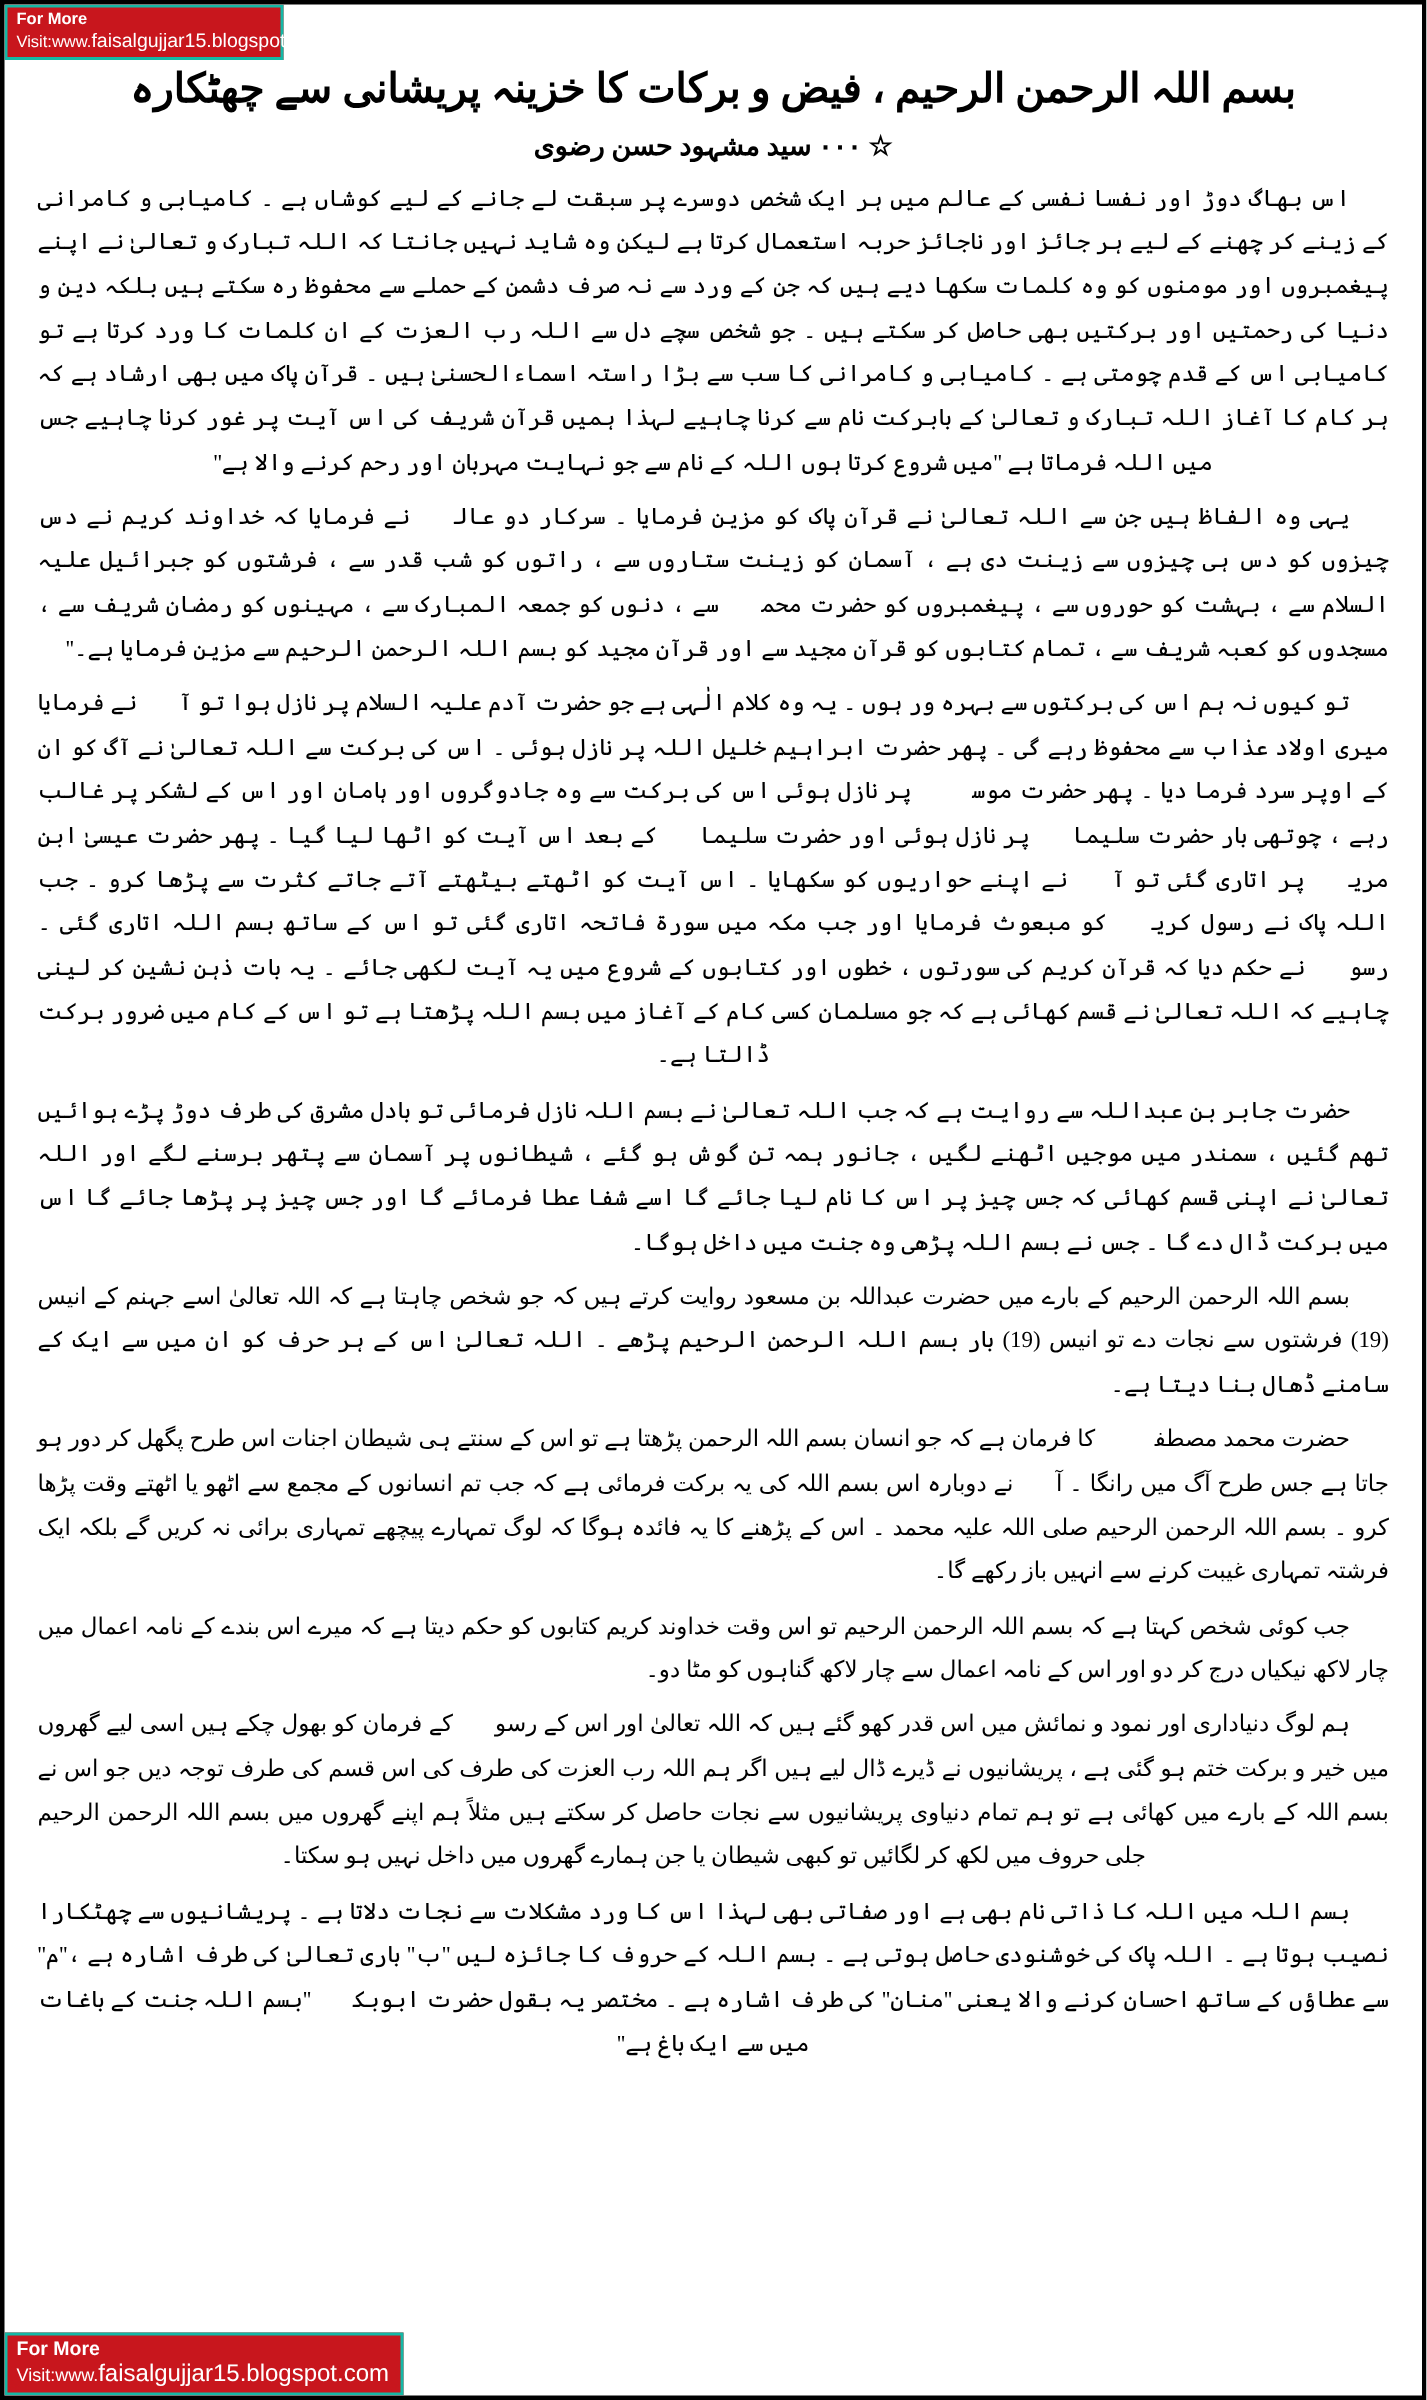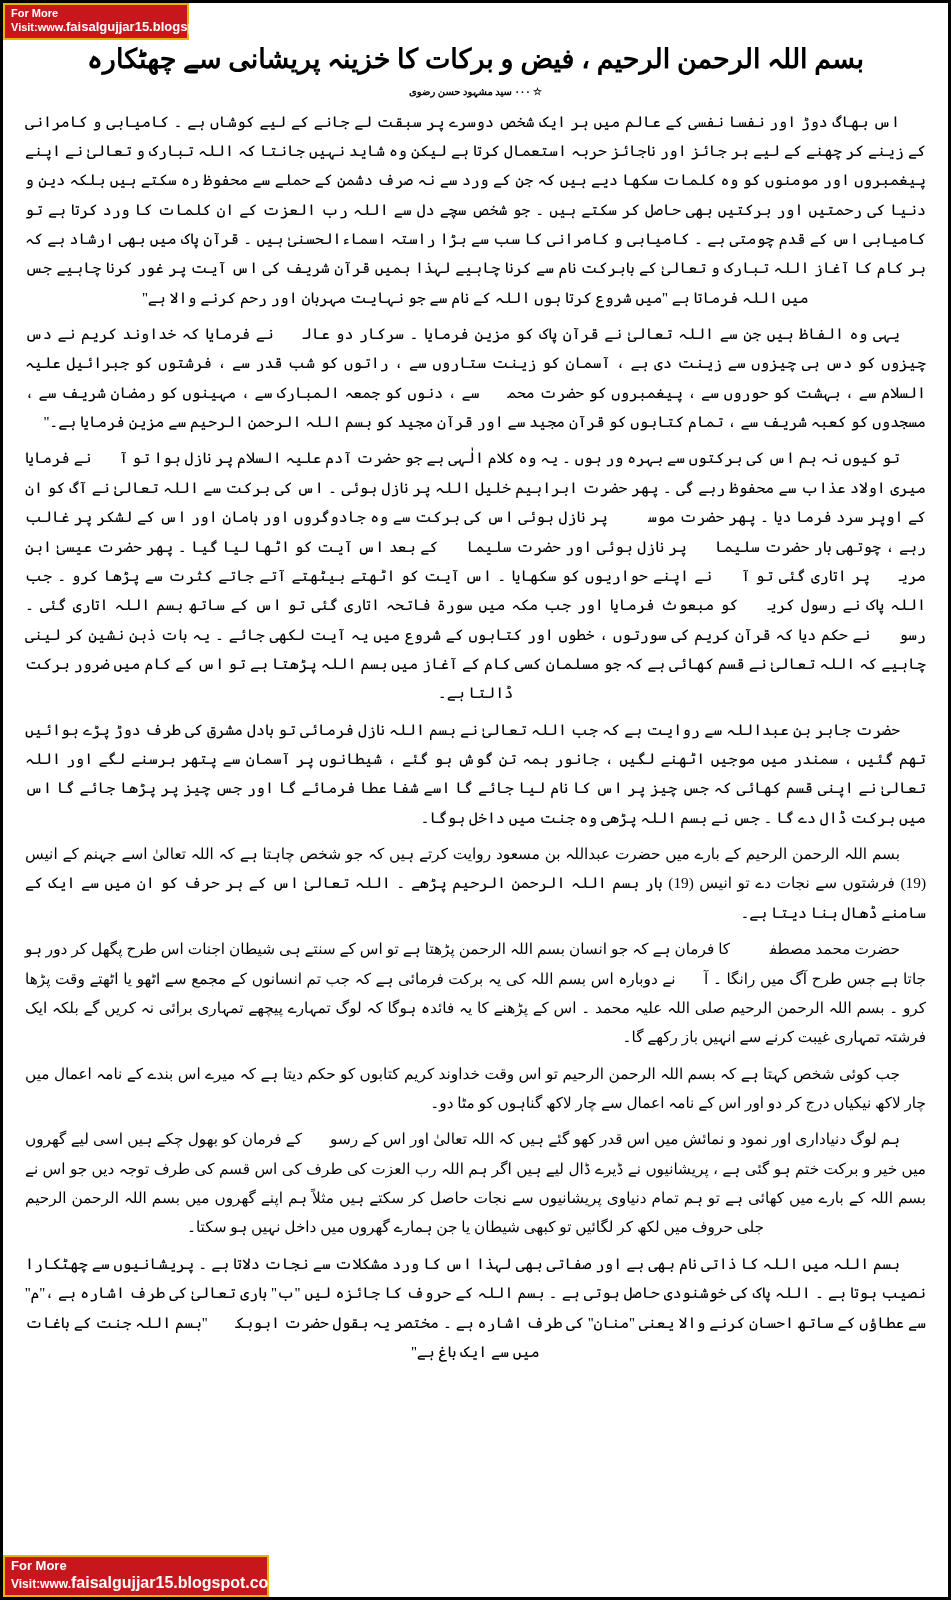--- a/index.html
+++ b/index.html
@@ -16,21 +16,21 @@
     height: 1600px;
     background: #ffffff;
     box-sizing: border-box;
     border: 3px solid #000000;
     overflow: hidden;
   }
   .banner {
     position: absolute;
     background: #c8161d;
     color: #ffffff;
-    border: 2px solid #eab308;
+    border: 2px solid #14b8a6;
     padding: 2px 6px 3px 6px;
     line-height: 1.15;
   }
   .banner-top {
     left: 0;
     top: 0;
     width: 170px;
   }
   .banner-bottom {
     left: 0;
@@ -39,21 +39,21 @@
   }
   .banner .more {
     font-family: "Liberation Sans", sans-serif;
     font-size: 11px;
     font-weight: bold;
     display: block;
   }
   .banner .visit {
     font-family: "Liberation Sans", sans-serif;
     font-size: 11px;
-    font-weight: bold;
+    font-weight: normal;
     display: block;
     white-space: nowrap;
   }
   .banner .visit .url {
     font-size: 13px;
     color: #ffffff;
   }
   .banner-bottom .more { font-size: 13px; }
   .banner-bottom .visit { font-size: 12px; }
   .banner-bottom .visit .url { font-size: 16px; }
@@ -71,21 +71,21 @@
   .title {
     text-align: center;
     font-size: 27px;
     font-weight: bold;
     line-height: 1.5;
     margin: 18px 40px 6px 40px;
     color: #000000;
   }
   .byline {
     text-align: center;
-    font-size: 10px;
+    font-size: 18px;
     font-weight: bold;
     margin: 6px 0 10px 0;
     color: #000000;
   }
   .body-text p {
     font-size: 15.3px;
     line-height: 1.92;
     text-align: justify;
     text-align-last: center;
     margin: 0 0 7px 0;

